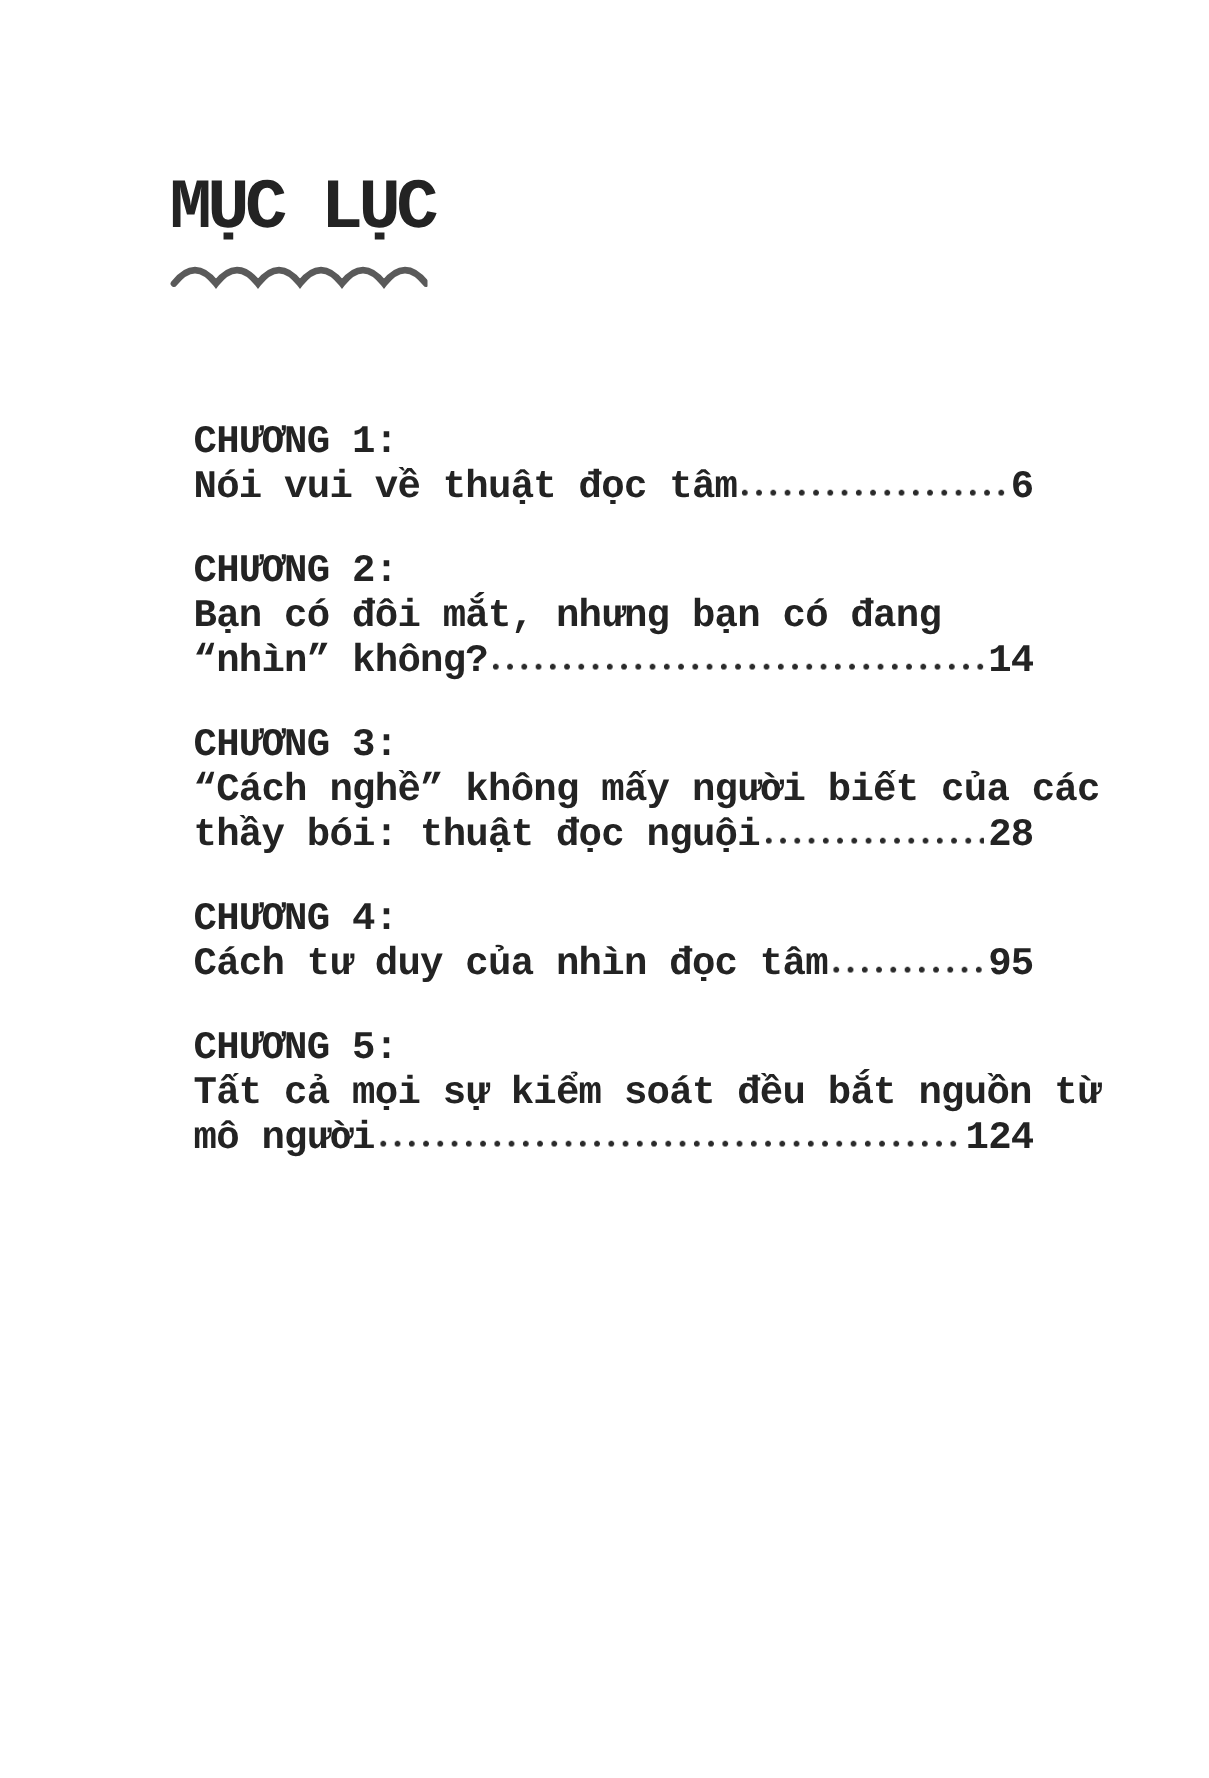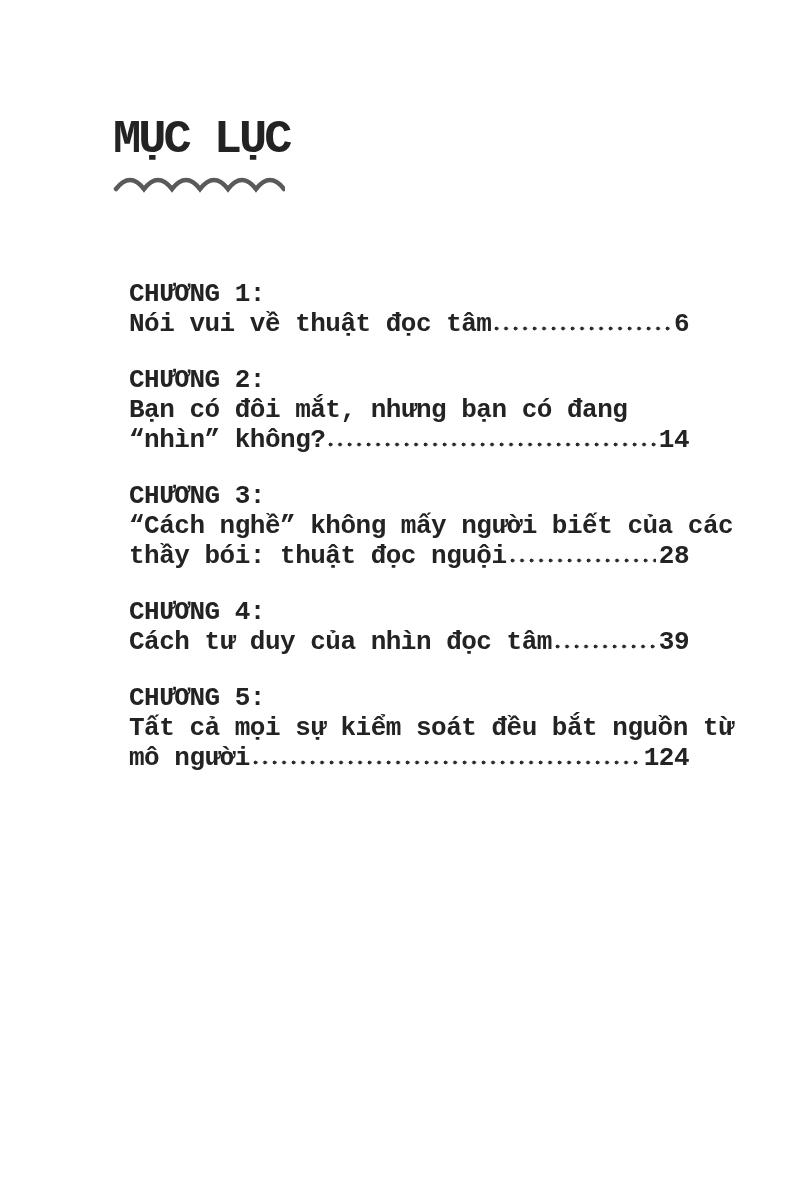--- a/index.html
+++ b/index.html
@@ -122,21 +122,21 @@
         <span class="leader"></span>
         <span class="page-num">28</span>
       </div>
     </section>
 
     <section class="entry">
       <div class="chapter">CHƯƠNG 4:</div>
       <div class="row">
         <span class="entry-title">Cách tư duy của nhìn đọc tâm</span>
         <span class="leader"></span>
-        <span class="page-num">39</span>
+        <span class="page-num">95</span>
       </div>
     </section>
 
     <section class="entry">
       <div class="chapter">CHƯƠNG 5:</div>
       <div class="line">Tất cả mọi sự kiểm soát đều bắt nguồn từ</div>
       <div class="row">
         <span class="entry-title">mô người</span>
         <span class="leader"></span>
         <span class="page-num">124</span>

